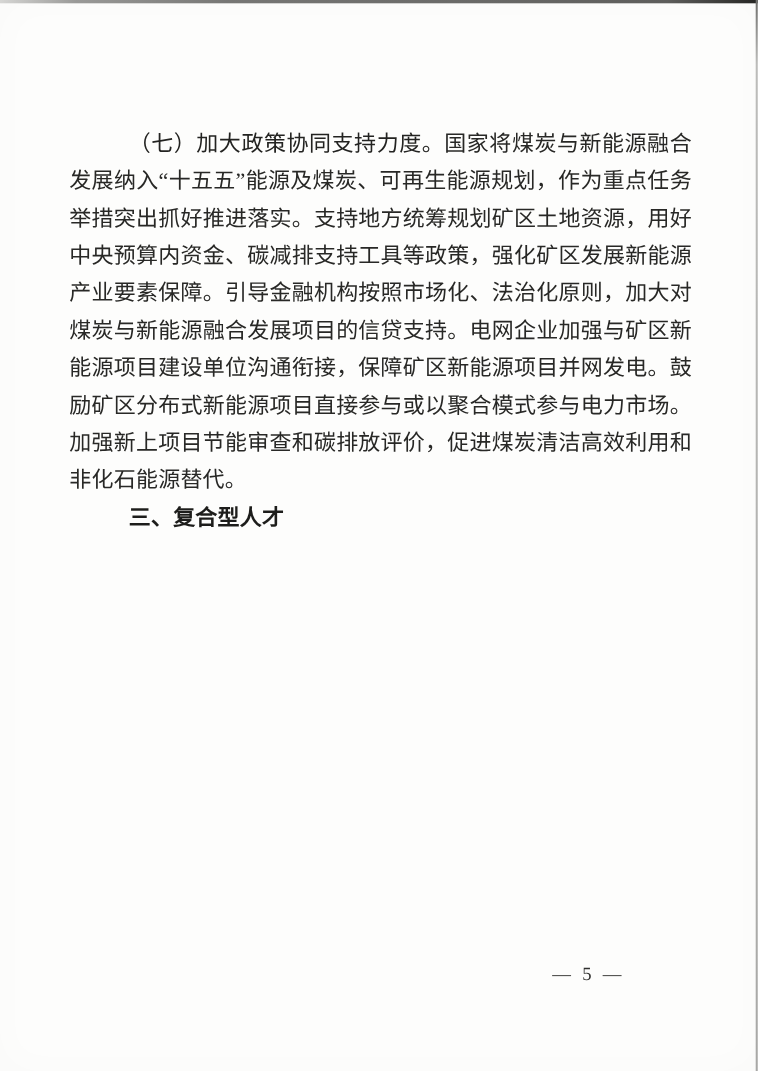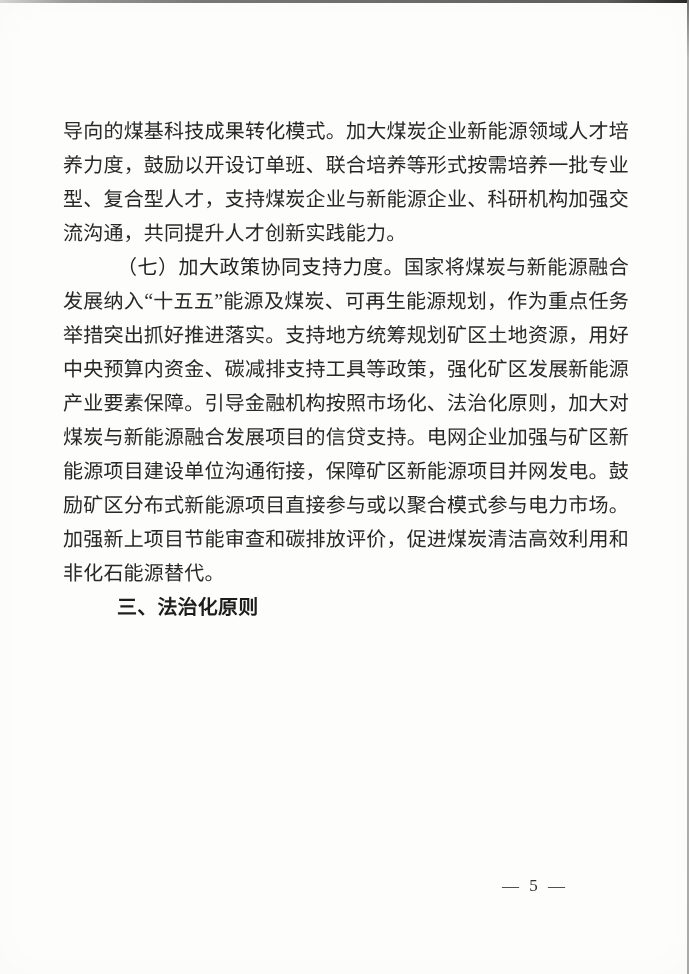--- a/index.html
+++ b/index.html
@@ -75,19 +75,18 @@
   }
 </style>
 </head>
 <body>
 
 <div class="page">
   <div class="scan-edge-top"></div>
   <div class="scan-edge-right"></div>
 
   <main class="content" id="doc-body">
-      <p class="continuation">导向的煤基科技成果转化模式。加大煤炭企业新能源领域人才培养力度，鼓励以开设订单班、联合培养等形式按需培养一批专业型、复合型人才，支持煤炭企业与新能源企业、科研机构加强交流沟通，共同提升人才创新实践能力。</p>
       <p class="body"><span class="lead">（七）加大政策协同支持力度。</span><span>国家将煤炭与新能源融合发展纳入“十五五”能源及煤炭、可再生能源规划，作为重点任务举措突出抓好推进落实。支持地方统筹规划矿区土地资源，用好中央预算内资金、碳减排支持工具等政策，强化矿区发展新能源产业要素保障。引导金融机构按照市场化、法治化原则，加大对煤炭与新能源融合发展项目的信贷支持。电网企业加强与矿区新能源项目建设单位沟通衔接，保障矿区新能源项目并网发电。鼓励矿区分布式新能源项目直接参与或以聚合模式参与电力市场。加强新上项目节能审查和碳排放评价，促进煤炭清洁高效利用和非化石能源替代。</span></p>
-      <p class="heading">三、法治化原则</p>
+      <p class="heading">三、复合型人才</p>
     </main>
 
   <div class="page-number">— 5 —</div>
 </div>
 
 </body></html>

